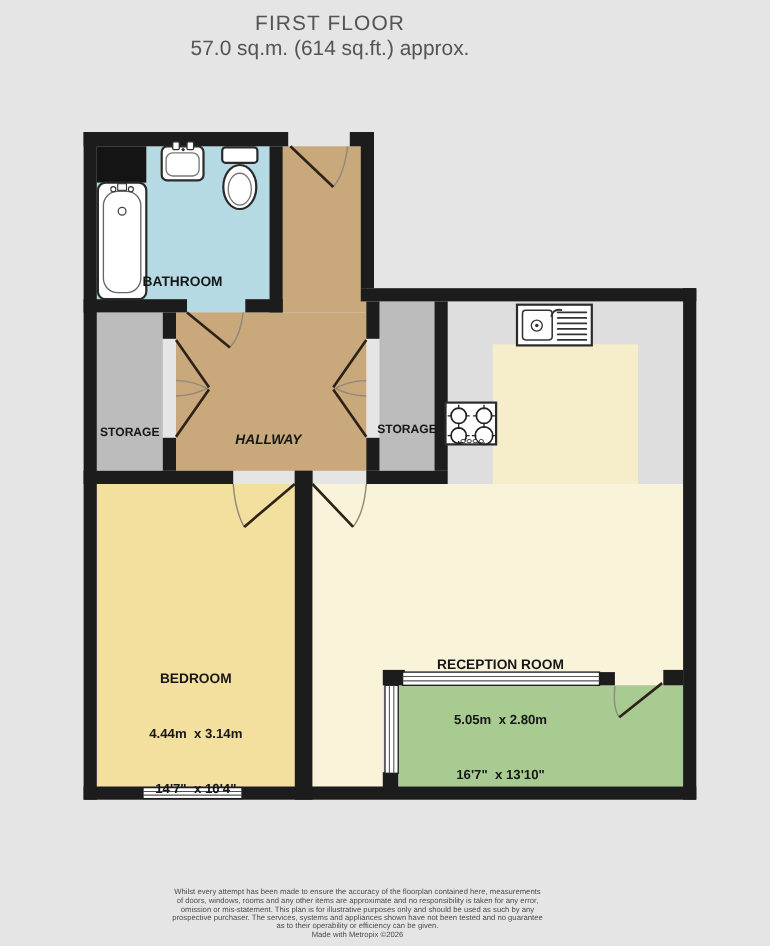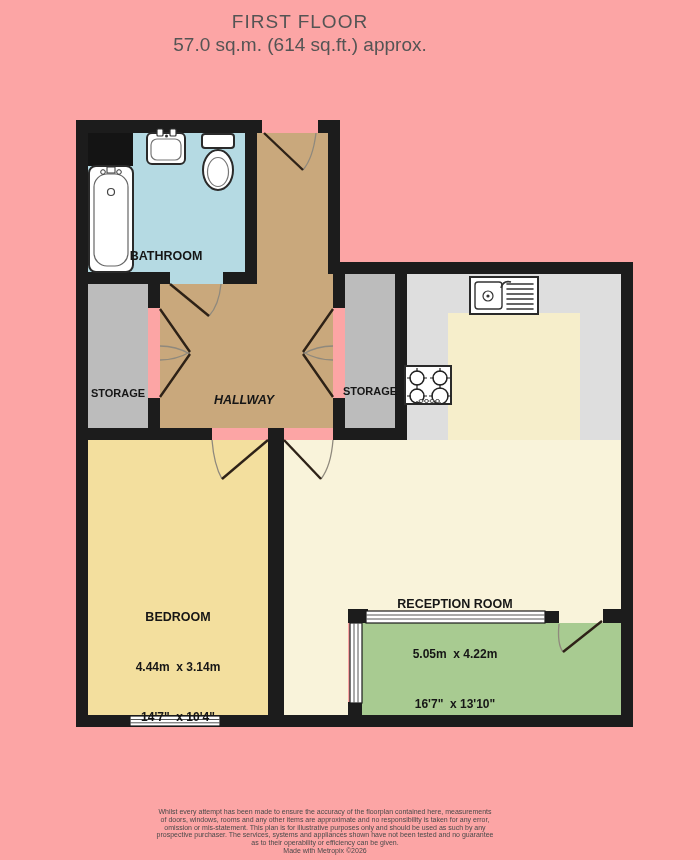--- a/index.html
+++ b/index.html
@@ -1,16 +1,16 @@
 <!DOCTYPE html>
 <html><head>
 <meta charset="utf-8">
 <style>
   html,body{margin:0;padding:0;background:#fff;}
-  #canvas{position:relative;width:700px;height:860px;background:#fca5a5;overflow:hidden;
+  #canvas{position:relative;width:700px;height:860px;background:#e5e5e5;overflow:hidden;
           font-family:"Liberation Sans","DejaVu Sans",sans-serif;}
   
   #title{position:absolute;left:90px;top:10px;width:420px;text-align:center;color:#545454;}
   #title .t1{font-size:19px;line-height:23px;letter-spacing:1px;}
   #title .t2{font-size:19px;line-height:23px;}
   
   .room,.wall,.duct{position:absolute;}
   .wall{background:#1c1c1c;z-index:2;}
   .duct{background:#141414;z-index:2;}
   .room{z-index:1;}
@@ -179,21 +179,21 @@
     <div class="rname">HALLWAY</div>
   </div>
   <div class="rlabel" style="left:58px;top:351px;width:120px;">
     <div class="rname-sm">STORAGE</div>
   </div>
   <div class="rlabel" style="left:310px;top:349px;width:120px;">
     <div class="rname-sm">STORAGE</div>
   </div>
   <div class="rlabel" style="left:355px;top:547px;width:200px;">
     <div class="rname">RECEPTION ROOM</div>
-    <div class="rdim">5.05m  x 4.22m</div>
+    <div class="rdim">5.05m  x 2.80m</div>
     <div class="rdim">16'7"  x 13'10"</div>
   </div>
   <div class="rlabel" style="left:78px;top:560px;width:200px;">
     <div class="rname">BEDROOM</div>
     <div class="rdim">4.44m  x 3.14m</div>
     <div class="rdim">14'7"  x 10'4"</div>
   </div>
 
   <div id="footer">
     <div class="disc">

